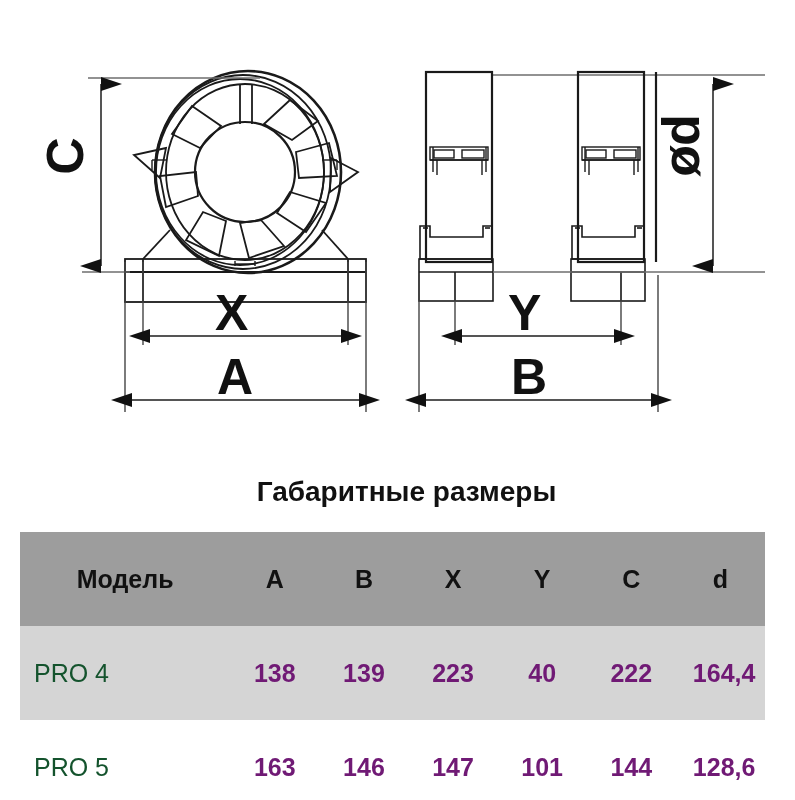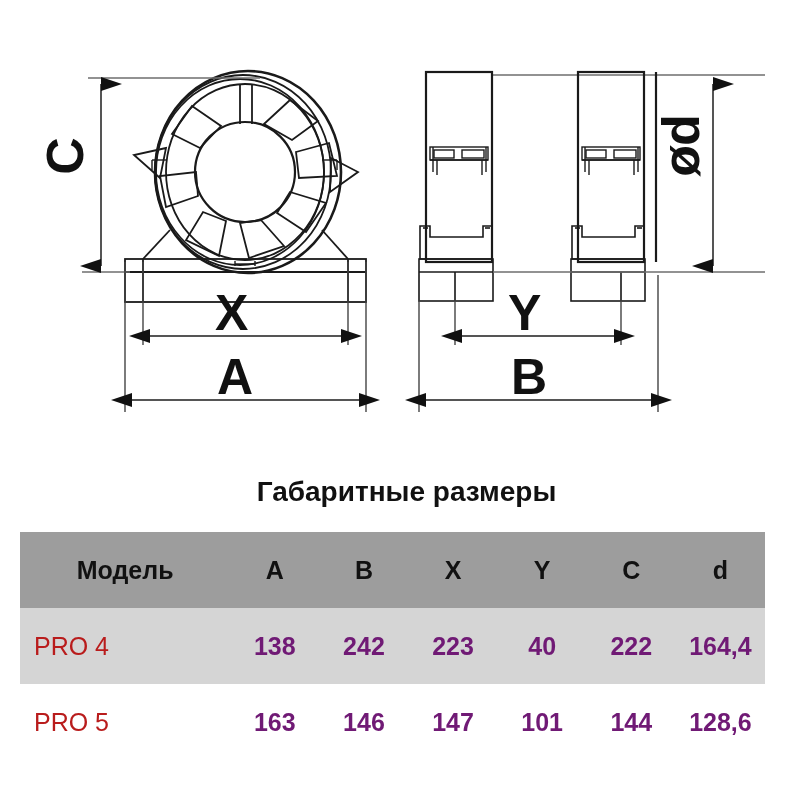--- a/index.html
+++ b/index.html
@@ -31,32 +31,32 @@
     font-size:28px;font-weight:bold;color:#111111;letter-spacing:0px;
   }
 
   #dims-table{
     position:absolute;left:20px;top:532px;width:745px;
     border-collapse:collapse;table-layout:fixed;
   }
   #dims-table col.c-model{width:210px;}
   #dims-table col.c-num{width:89px;}
   #dims-table th, #dims-table td{
-    padding:8px;height:60px;vertical-align:middle;
+    padding:17px;height:60px;vertical-align:middle;
     font-size:25px;
   }
   #dims-table thead tr{background:#9d9d9d;}
   #dims-table thead th{
     font-weight:bold;color:#111111;text-align:center;
   }
   #dims-table thead th.model-head{text-align:center;font-size:25px;}
   #dims-table tbody tr.odd{background:#d5d5d5;}
   #dims-table tbody tr.even{background:#ffffff;}
   #dims-table tbody td.model-cell{
-    text-align:left;padding-left:14px;font-weight:400;color:#b91c1c;font-size:25px;
+    text-align:left;padding-left:14px;font-weight:400;color:#14532d;font-size:25px;
   }
   #dims-table tbody td.num-cell{
     text-align:center;font-weight:bold;color:#701a75;font-size:25px;
   }
 </style>
 </head>
 <body>
 
 <div id="drawings">
   <svg width="795" height="460" viewBox="0 0 795 460" xmlns="http://www.w3.org/2000/svg">
@@ -243,21 +243,21 @@
       <th>X</th>
       <th>Y</th>
       <th>C</th>
       <th>d</th>
     </tr>
   </thead>
   <tbody>
     <tr class="odd">
       <td class="model-cell">PRO 4</td>
       <td class="num-cell">138</td>
-      <td class="num-cell">242</td>
+      <td class="num-cell">139</td>
       <td class="num-cell">223</td>
       <td class="num-cell">40</td>
       <td class="num-cell">222</td>
       <td class="num-cell">164,4</td>
     </tr>
     <tr class="even">
       <td class="model-cell">PRO 5</td>
       <td class="num-cell">163</td>
       <td class="num-cell">146</td>
       <td class="num-cell">147</td>

